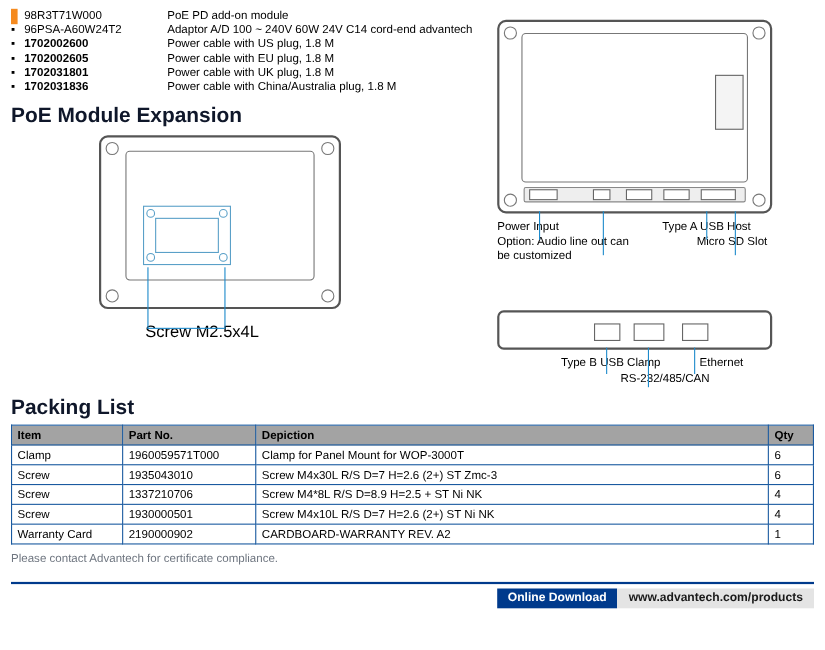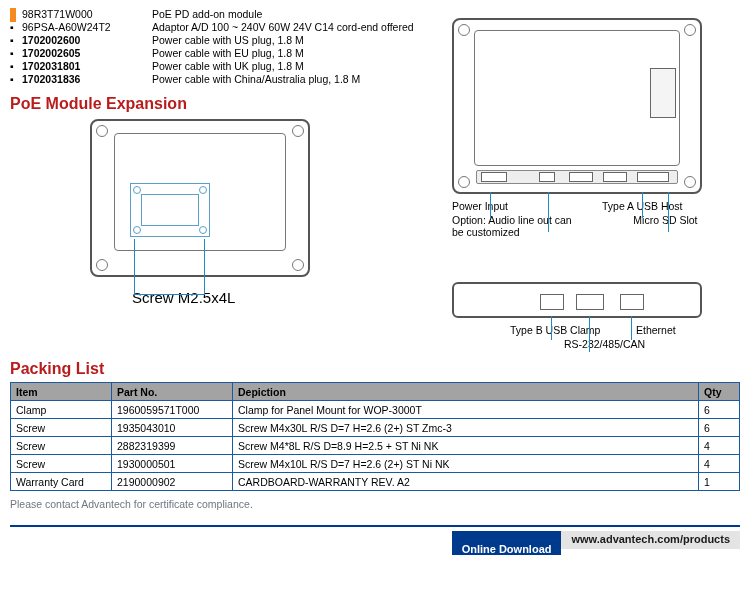--- a/index.html
+++ b/index.html
@@ -14,22 +14,22 @@
   .top{display:flex;}
   .left-col{width:440px;}
   .right-col{width:300px;}
   .accessories{display:flex;flex-direction:column;gap:1px;font-size:10.5px;}
   .acc-row{display:flex;align-items:flex-start;}
   .acc-bullet{width:12px;flex-shrink:0;}
   .acc-pn{width:130px;flex-shrink:0;}
   .acc-desc{flex:1;}
   .bold{font-weight:bold;}
   .section-title{
-    color:#b91c1c;
-    font-size:16px;
+    color:#0f172a;
+    font-size:19px;
     font-weight:bold;
     font-family:Arial,Helvetica,sans-serif;
     margin-top:10px;
     margin-bottom:4px;
   }
   .fig-box{
     width:220px;
     height:168px;
     margin-left:80px;
     margin-top:6px;
@@ -140,21 +140,21 @@
   .thin-line{height:2px;background:#003a8c;margin-bottom:4px;}
   .dl-bar{
     height:18px;
     display:flex;
     justify-content:flex-end;
     align-items:stretch;
     font-size:11px;
   }
   .dl-bar .lbl{
     background:#003a8c;color:#fff;
-    padding:12px 10px;font-weight:bold;
+    padding:2px 10px;font-weight:bold;
   }
   .dl-bar .url{
     background:#e4e4e4;color:#1a1a1a;
     padding:2px 10px;font-weight:bold;
   }
   .orange-bar{
     position:absolute;left:0;top:0;width:6px;height:14px;
     background:#f58a1f;
   }
 </style>
@@ -171,21 +171,21 @@
 
       <div class="accessories">
         <div class="acc-row">
             <span class="acc-bullet">▪</span>
             <span class="acc-pn">98R3T71W000</span>
             <span class="acc-desc">PoE PD add-on module</span>
           </div>
         <div class="acc-row">
             <span class="acc-bullet">▪</span>
             <span class="acc-pn">96PSA-A60W24T2</span>
-            <span class="acc-desc">Adaptor A/D 100 ~ 240V 60W 24V C14 cord-end offered</span>
+            <span class="acc-desc">Adaptor A/D 100 ~ 240V 60W 24V C14 cord-end advantech</span>
           </div>
         <div class="acc-row">
             <span class="acc-bullet">▪</span>
             <span class="acc-pn bold">1702002600</span>
             <span class="acc-desc">Power cable with US plug, 1.8 M</span>
           </div>
         <div class="acc-row">
             <span class="acc-bullet">▪</span>
             <span class="acc-pn bold">1702002605</span>
             <span class="acc-desc">Power cable with EU plug, 1.8 M</span>
@@ -294,21 +294,21 @@
           <td>6</td>
         </tr>
       <tr>
           <td>Screw</td>
           <td>1935043010</td>
           <td>Screw M4x30L R/S D=7 H=2.6 (2+) ST Zmc-3</td>
           <td>6</td>
         </tr>
       <tr>
           <td>Screw</td>
-          <td>2882319399</td>
+          <td>1337210706</td>
           <td>Screw M4*8L R/S D=8.9 H=2.5 + ST Ni NK</td>
           <td>4</td>
         </tr>
       <tr>
           <td>Screw</td>
           <td>1930000501</td>
           <td>Screw M4x10L R/S D=7 H=2.6 (2+) ST Ni NK</td>
           <td>4</td>
         </tr>
       <tr>

